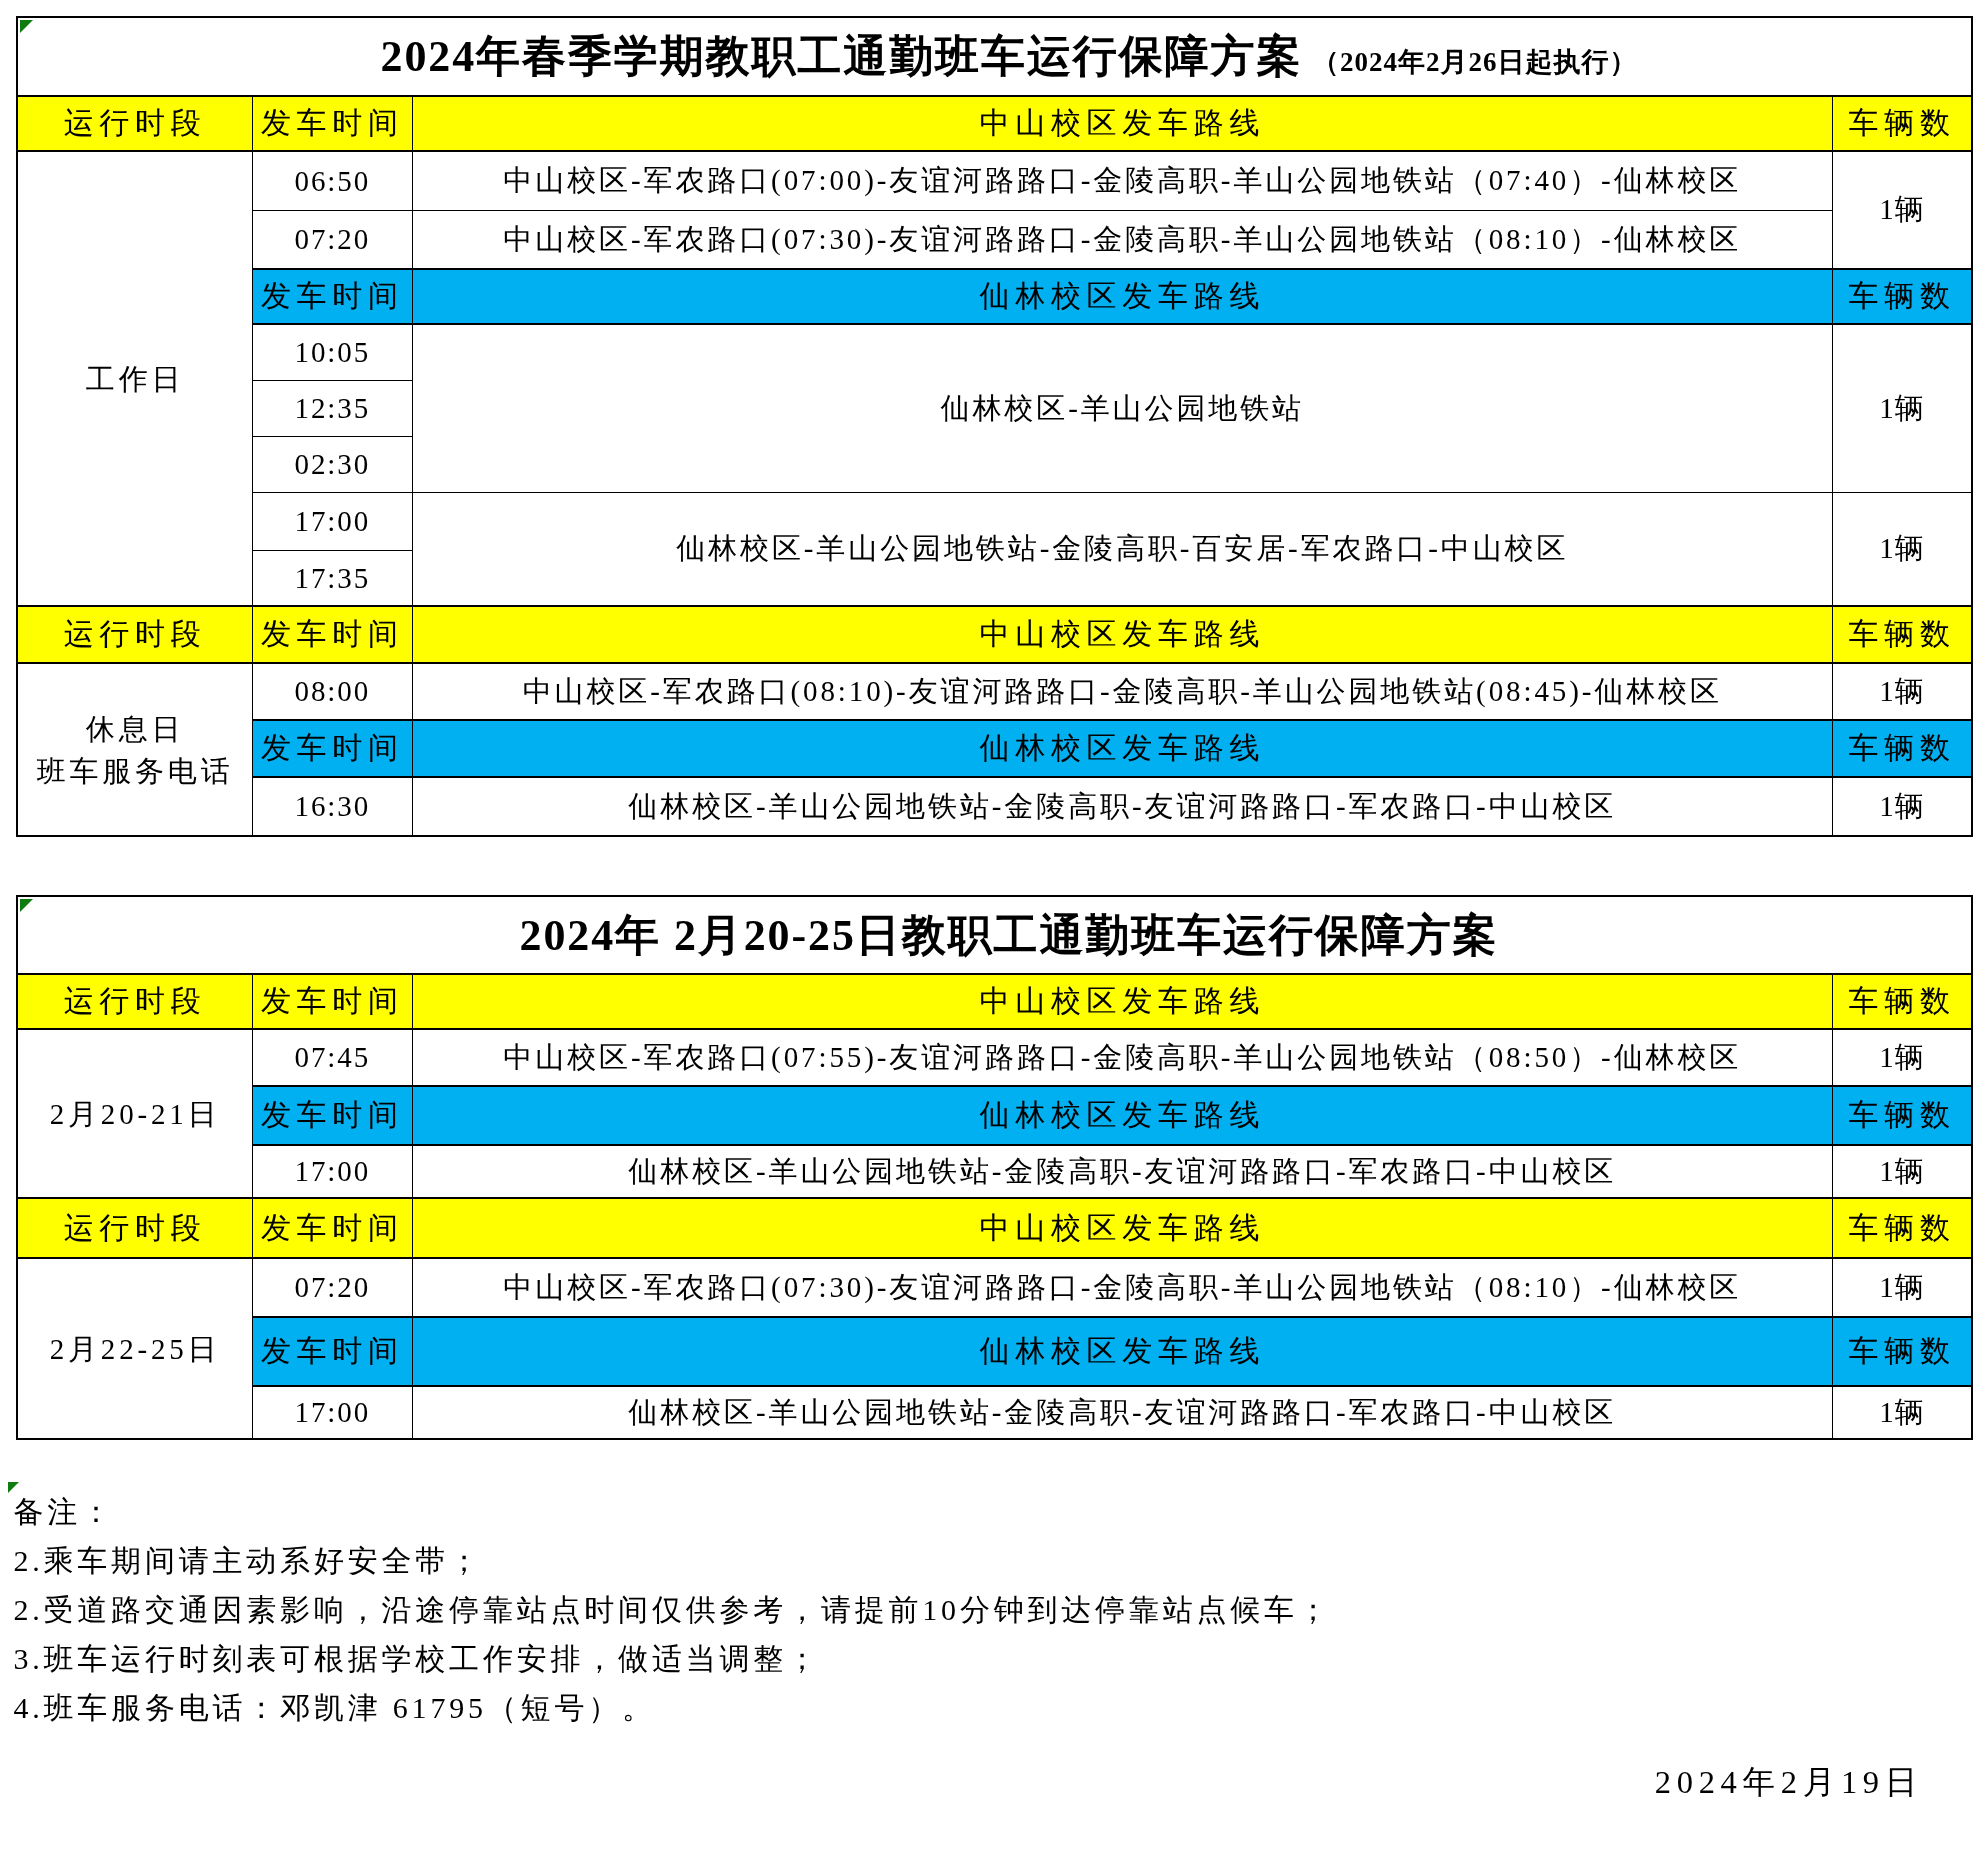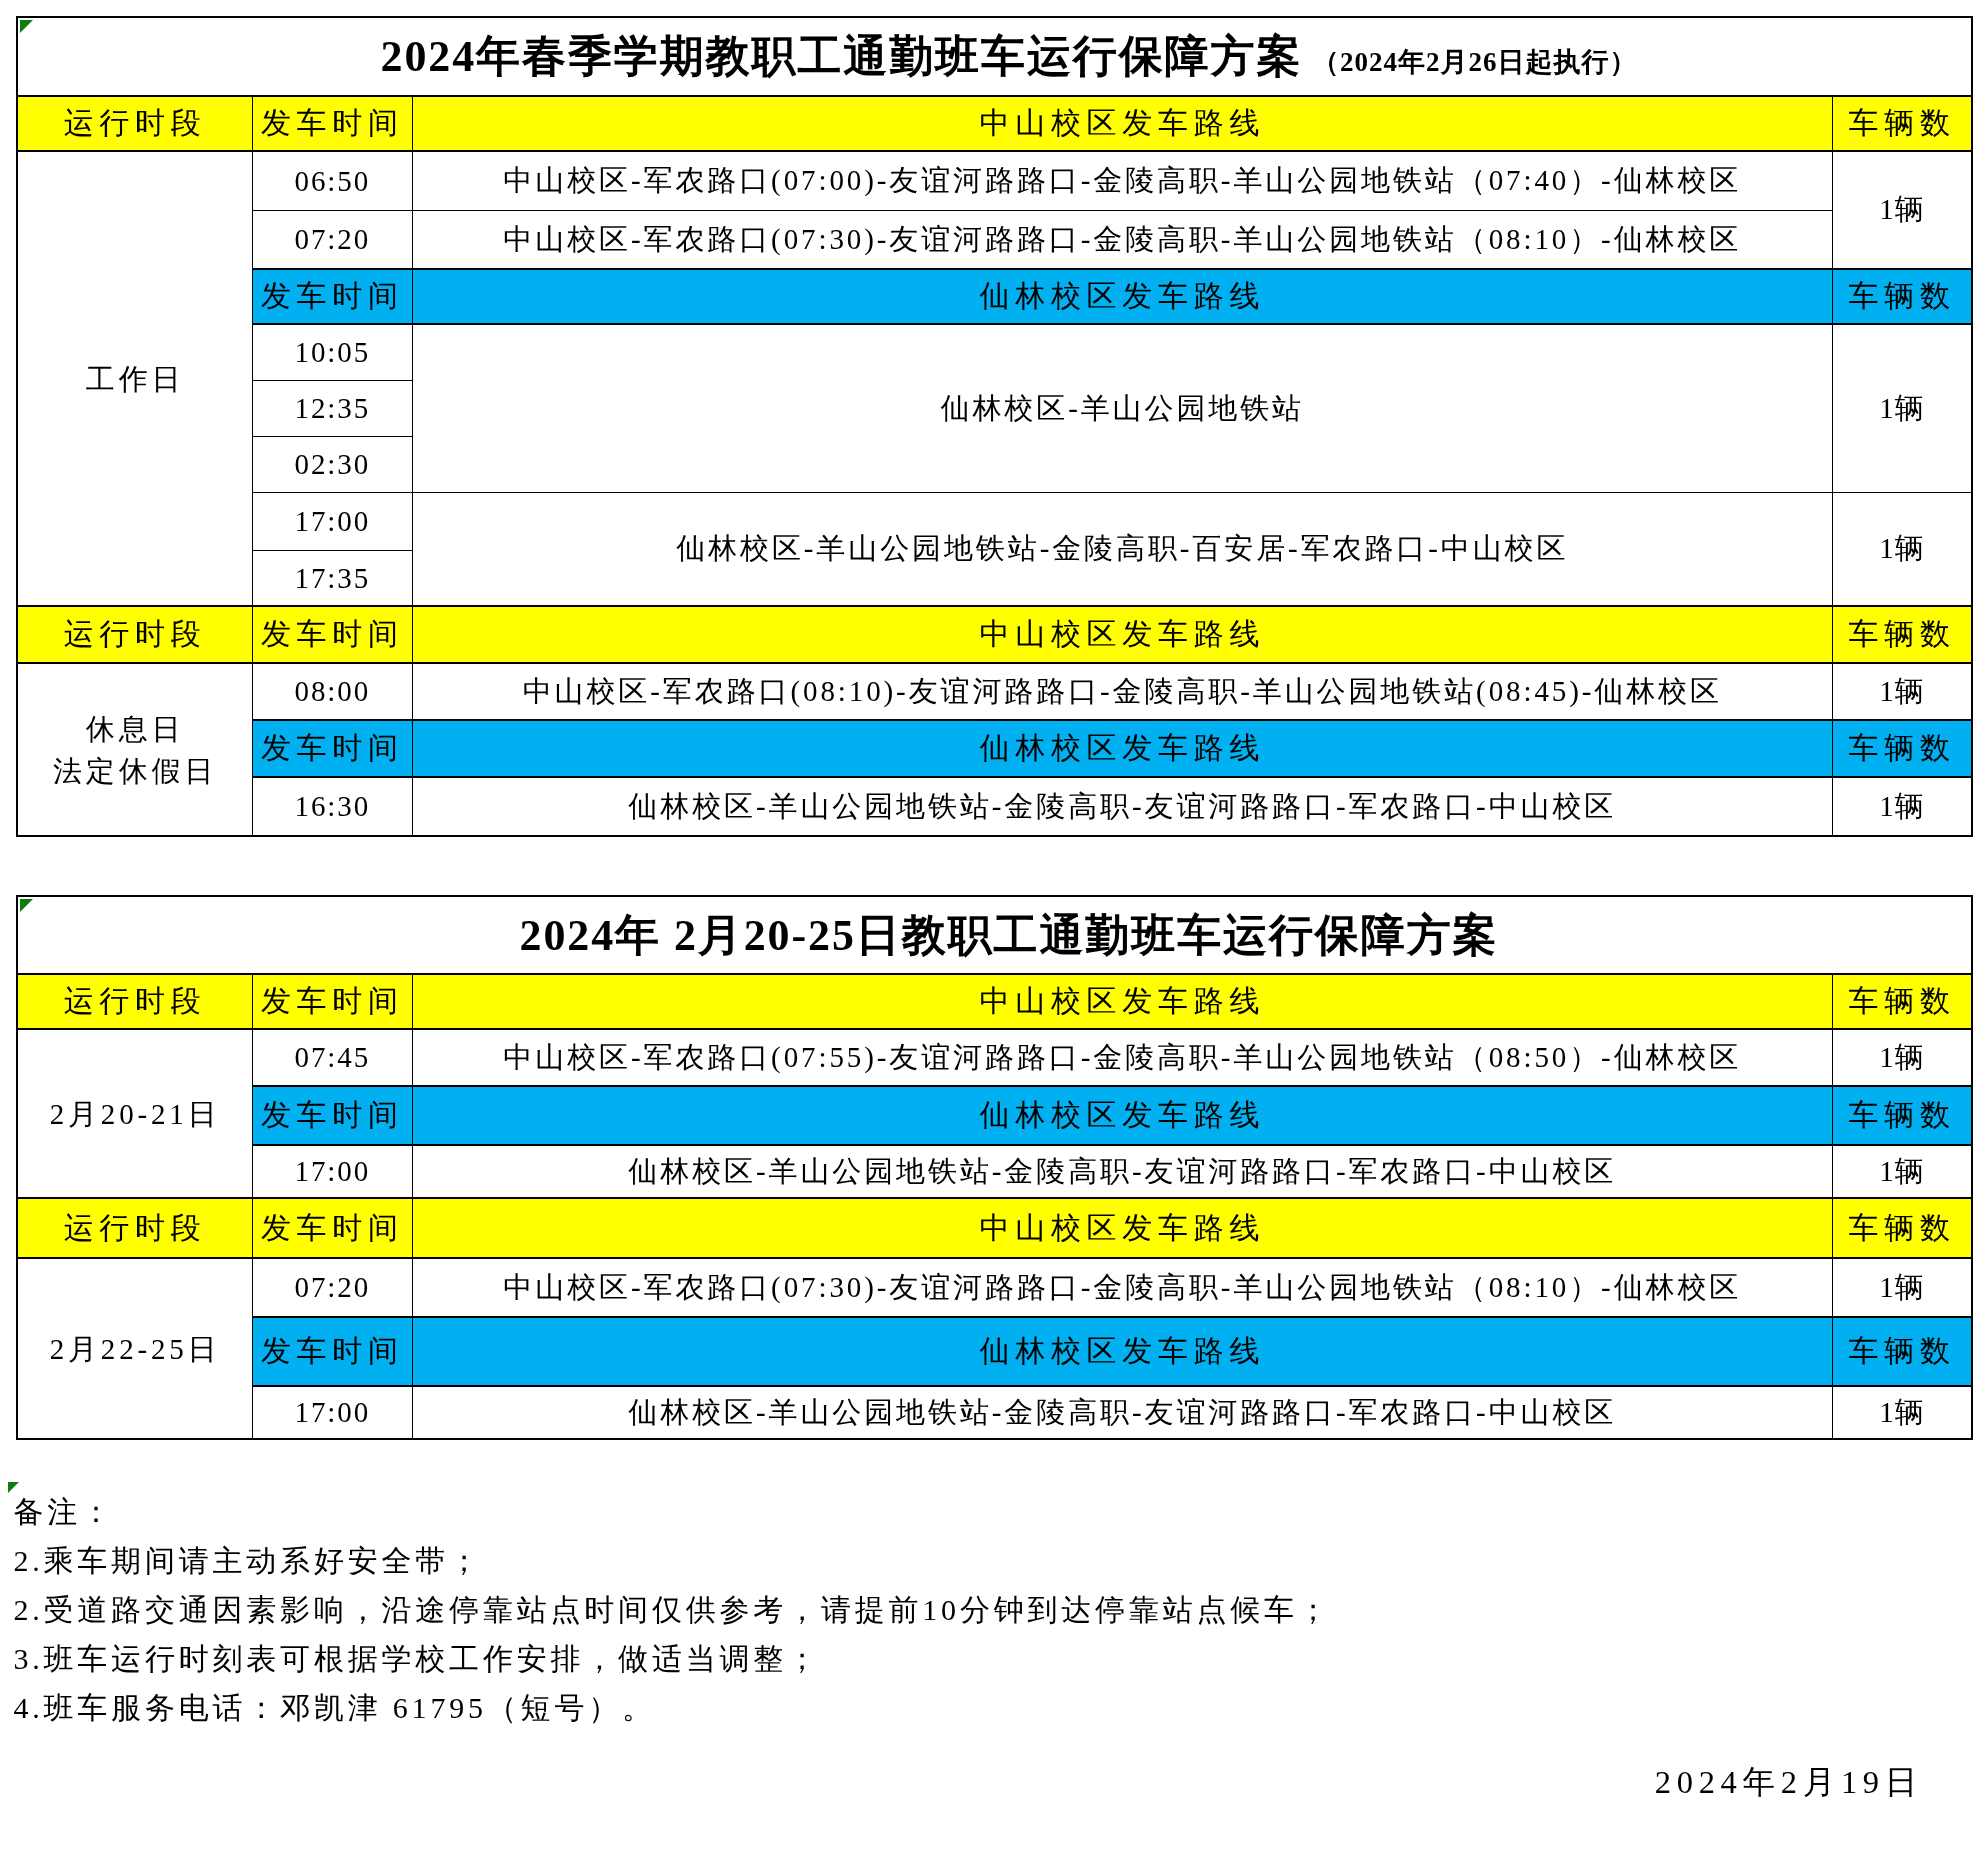--- a/index.html
+++ b/index.html
@@ -113,21 +113,21 @@
     </tr>
     <tr class="band yellow" style="height:57px">
       <td>运行时段</td>
       <td>发车时间</td>
       <td>中山校区发车路线</td>
       <td>车辆数</td>
     </tr>
     <tr style="height:57px">
       <td rowspan="3" class="period-cell">
         <span>休息日</span><br>
-        <span>法定休假日</span>
+        <span>班车服务电话</span>
       </td>
       <td class="time-cell">08:00</td>
       <td class="route-cell">中山校区-军农路口(08:10)-友谊河路路口-金陵高职-羊山公园地铁站(08:45)-仙林校区</td>
       <td class="veh-cell">1辆</td>
     </tr>
     <tr class="band blue" style="height:57px">
       <td>发车时间</td>
       <td>仙林校区发车路线</td>
       <td>车辆数</td>
     </tr>

